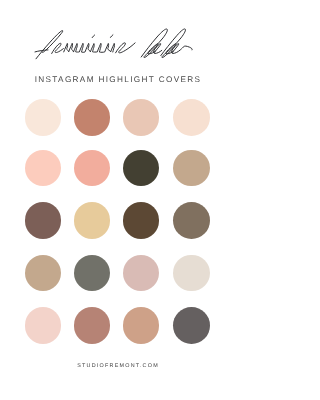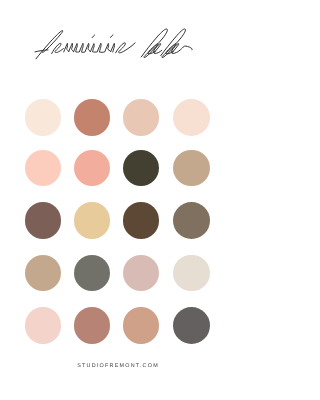--- a/index.html
+++ b/index.html
@@ -67,20 +67,21 @@
          C174.8 53.5 177.8 52.1 180.2 50.0
          C181.9 48.5 183.0 47.3 183.8 46.6
          C184.7 45.7 186.5 46.0 189.3 47.1
          C191.5 48.0 192.7 49.0 192.1 49.9"></path>
 <path d="M92.2 37.6 C92.9 36.6 93.8 35.6 94.6 35.0"></path>
 <path d="M110.5 37.4 C111.2 36.4 112.1 35.4 112.9 34.8"></path>
       </g>
     </svg>
   </div>
 
+  <div class="subtitle">INSTAGRAM HIGHLIGHT COVERS</div>
   <div class="grid">
       <div class="swatch" style="left: 24.7px; top: 98.9px; background: rgb(249, 231, 218);"></div>
       <div class="swatch" style="left: 73.7px; top: 98.9px; background: rgb(195, 131, 109);"></div>
       <div class="swatch" style="left: 122.6px; top: 98.9px; background: rgb(233, 199, 181);"></div>
       <div class="swatch" style="left: 173.4px; top: 98.9px; background: rgb(247, 224, 209);"></div>
       <div class="swatch" style="left: 24.7px; top: 149.6px; background: rgb(252, 204, 189);"></div>
       <div class="swatch" style="left: 73.7px; top: 149.6px; background: rgb(242, 173, 157);"></div>
       <div class="swatch" style="left: 122.6px; top: 149.6px; background: rgb(67, 64, 50);"></div>
       <div class="swatch" style="left: 173.4px; top: 149.6px; background: rgb(195, 168, 141);"></div>
       <div class="swatch" style="left: 24.7px; top: 201.9px; background: rgb(124, 95, 87);"></div>

